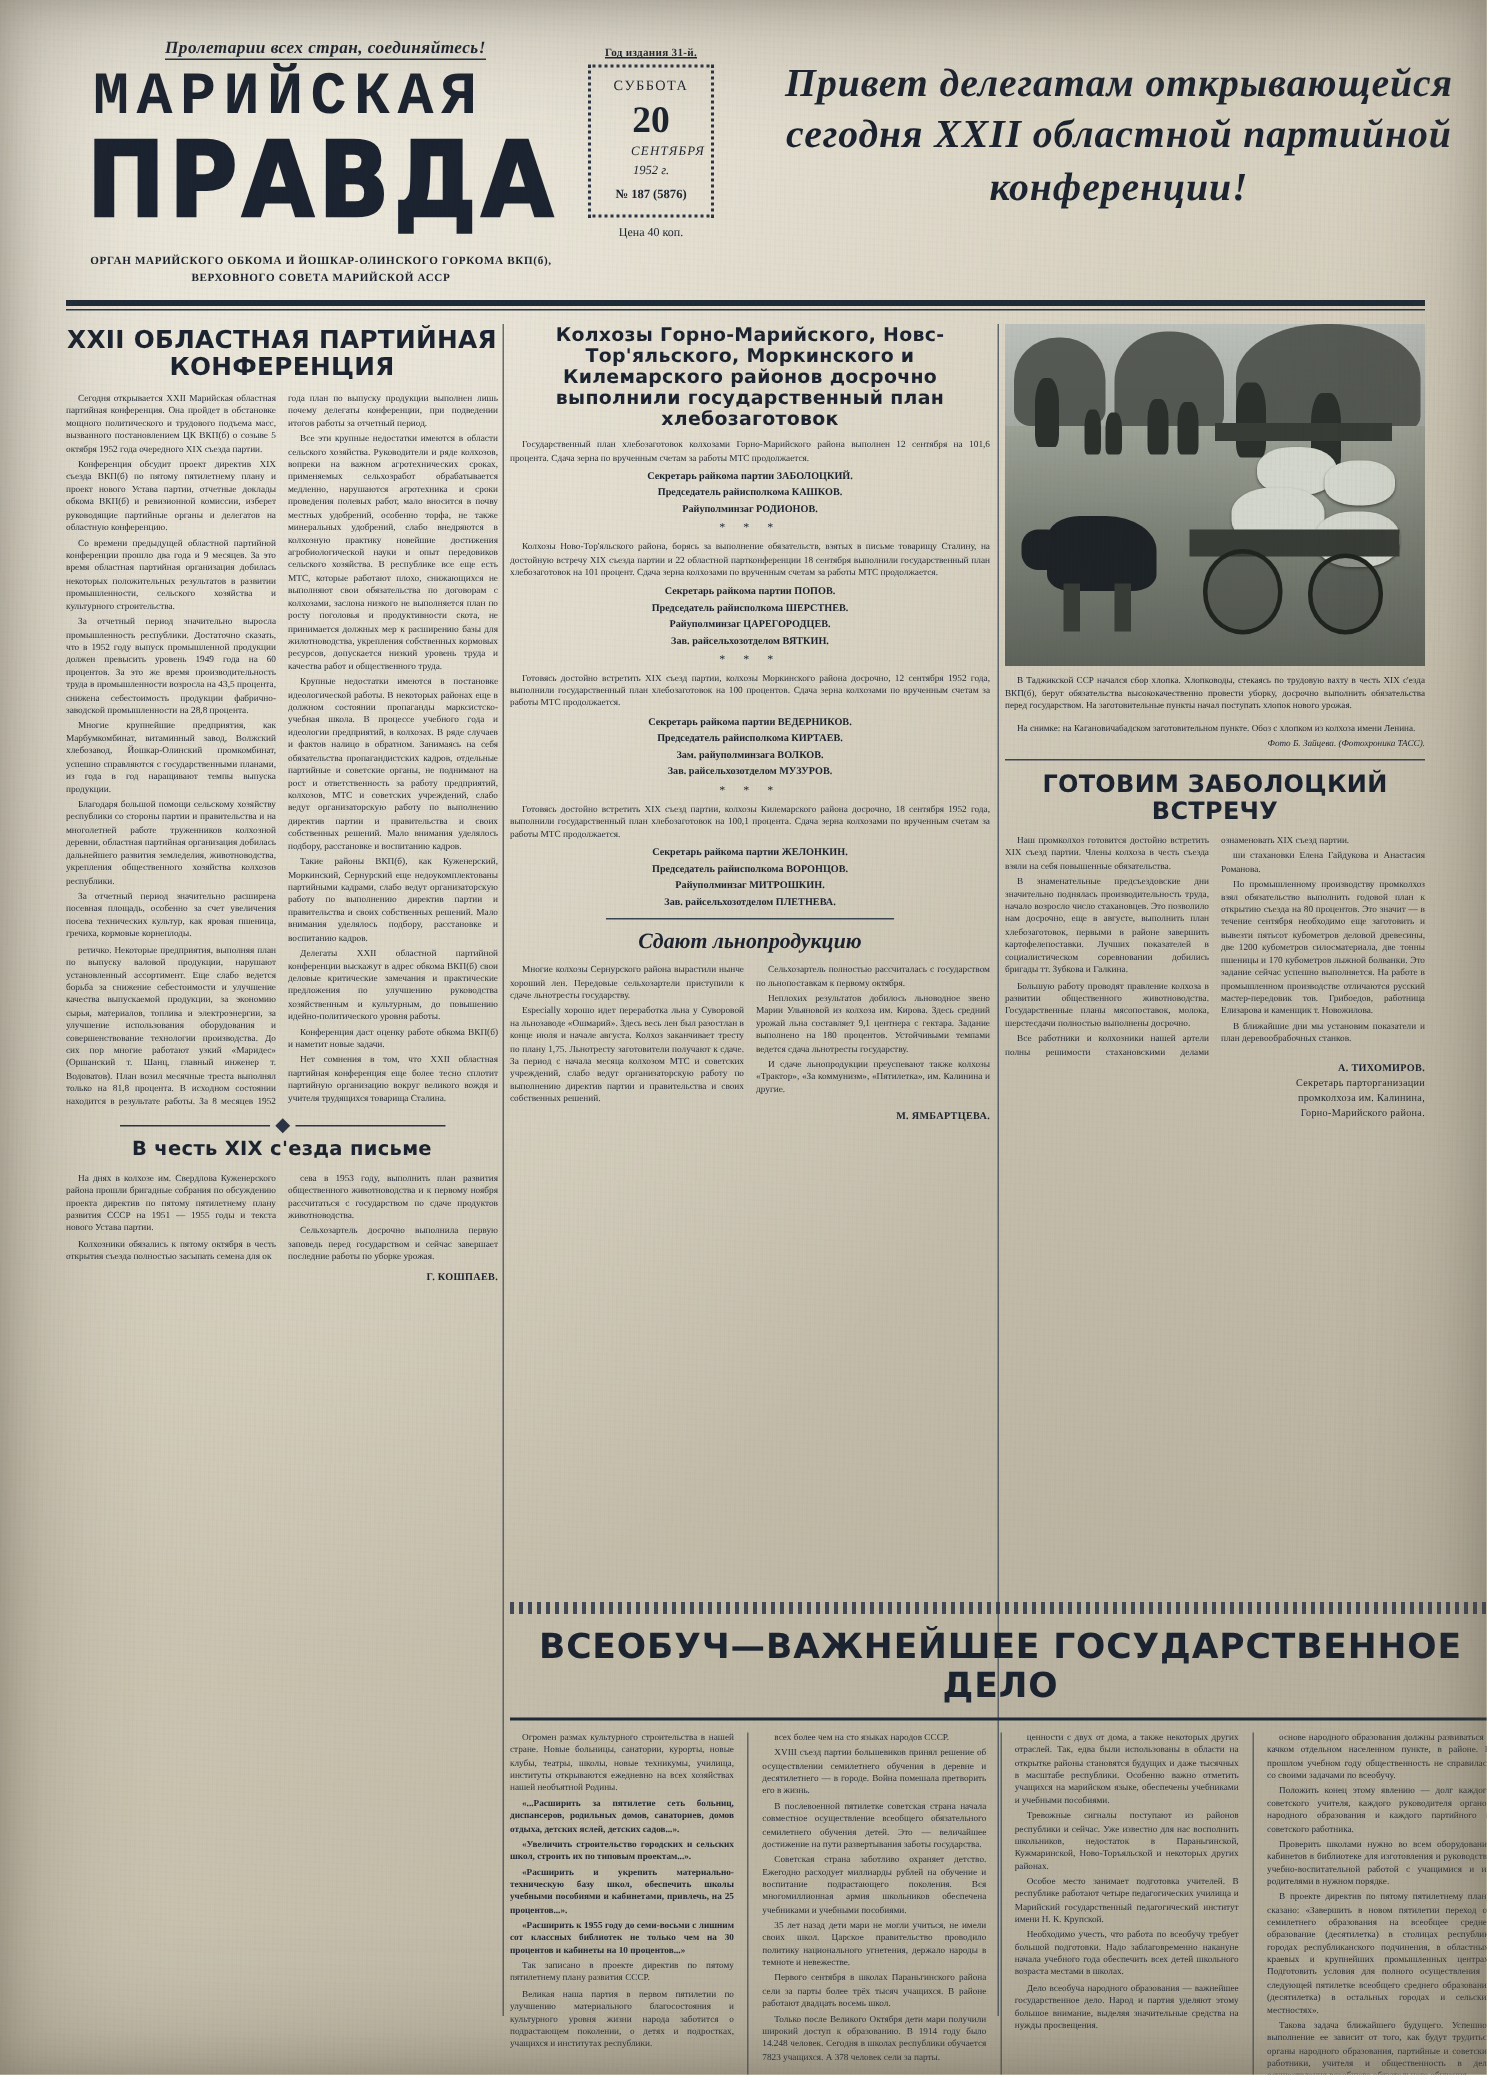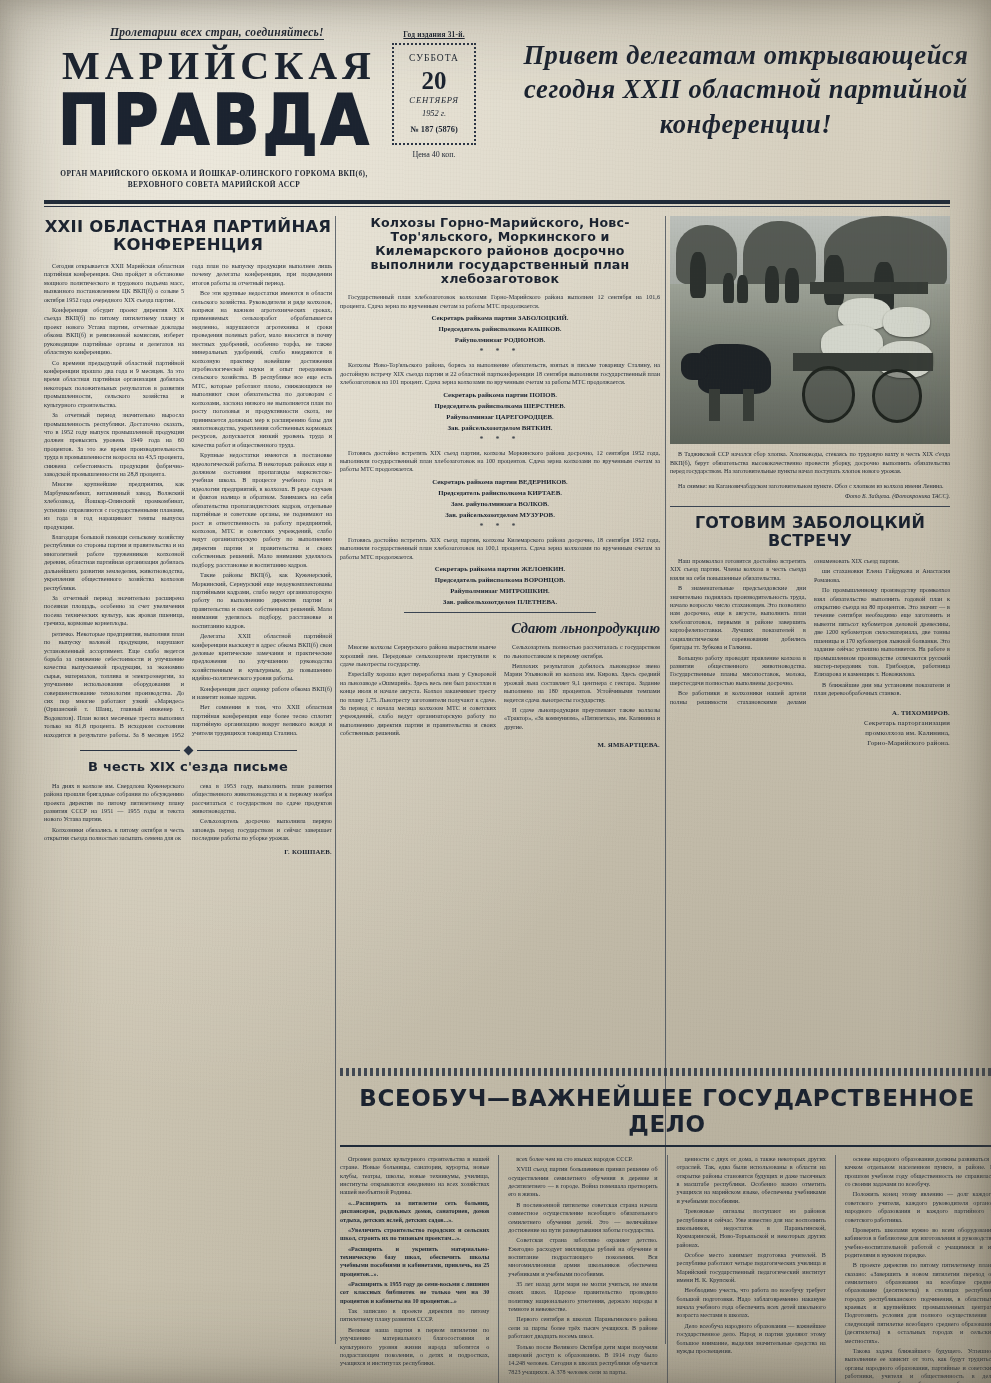--- a/index.html
+++ b/index.html
@@ -22,33 +22,33 @@
       repeating-linear-gradient(91deg, rgba(90,84,70,.07) 0 1px, rgba(255,255,255,0) 1px 3px),
       repeating-linear-gradient(3deg, rgba(90,84,70,.05) 0 1px, rgba(255,255,255,0) 1px 4px);}
   .vign{position:absolute;inset:0;pointer-events:none;
     box-shadow:inset 0 0 90px rgba(80,74,60,.45), inset 0 0 26px rgba(90,84,68,.30);}
 
   
   .masthead{position:absolute;left:44px;top:24px;width:906px;height:152px;}
   .slogan{position:absolute;left:66px;top:2px;font-style:italic;font-weight:bold;
     font-size:11.5px;letter-spacing:.3px;border-bottom:1.4px solid #23303f;padding-bottom:1px;}
   .title1{position:absolute;left:18px;top:22px;font-size:40px;font-weight:bold;
-    letter-spacing:5px;font-family:Liberation Serif, serif;line-height:1;}
+    letter-spacing:5px;font-family:Liberation Mono, monospace;line-height:1;}
   .title2{position:absolute;left:14px;top:62px;font-size:62px;font-weight:bold;
     letter-spacing:3px;line-height:1;font-family:"DejaVu Sans",sans-serif;
     -webkit-text-stroke:1.6px #1b2330;transform:scaleY(1.12);transform-origin:left top;}
   .organ{position:absolute;left:10px;top:144px;font-size:7.4px;font-weight:bold;
     letter-spacing:.45px;line-height:1.5;width:320px;text-align:center;}
 
   .datebox{position:absolute;left:348px;top:6px;width:84px;text-align:center;}
   .yearline{font-size:7.4px;font-weight:bold;letter-spacing:.2px;margin-bottom:4px;text-decoration:underline;}
   .dbox{border:2px dotted #2a3444;padding:7px 4px 8px;line-height:1.35;}
   .dbox .dow{font-size:9.5px;letter-spacing:1px;}
   .dbox .dnum{font-size:25px;font-weight:bold;line-height:1.05;margin:3px 0 1px;}
-  .dbox .dmon{font-size:8.6px;font-style:italic;letter-spacing:.8px;}
+  .dbox .dmon{font-size:8.6px;font-style:italic;letter-spacing:.8px;text-align:right;}
   .dbox .dyr{font-size:8.4px;font-style:italic;margin-top:1px;}
   .dbox .dnr{font-size:8.4px;font-weight:bold;margin-top:5px;}
   .price{font-size:8px;margin-top:5px;}
 
   .bannerhead{position:absolute;left:452px;top:14px;width:500px;text-align:center;
     font-style:italic;font-weight:bold;font-size:26.5px;line-height:1.30;letter-spacing:.6px;}
   .rule-thick{position:absolute;left:44px;top:200px;width:906px;height:4px;background:#1f2a38;}
   .rule-thin{position:absolute;left:44px;top:206px;width:906px;height:1px;background:#2a3444;}
 
   
@@ -58,21 +58,21 @@
   .cB{left:296px;width:320px;}
   .cC{left:626px;width:280px;}
   .vdiv{position:absolute;top:0;bottom:0;width:1px;background:#3a4452;opacity:.75;}
   .vd1{left:291px;} .vd2{left:621px;}
 
   h2.hd{font-weight:bold;text-align:center;line-height:1.12;margin:0 0 7px;
     font-family:"DejaVu Sans",sans-serif;letter-spacing:.2px;}
   .hd-xxii{font-size:16.5px;padding-top:2px;}
   .hd-mid{font-size:12.6px;font-family:"Liberation Serif",serif;line-height:1.25;}
   .hd-vstr{font-size:16px;}
-  .hd-script{font-style:italic;font-weight:bold;font-size:14.5px;text-align:right;
+  .hd-script{font-style:italic;font-weight:bold;font-size:14.5px;text-align:center;
     font-family:"Liberation Serif",serif;margin:6px 0 6px;}
 
   p.t{margin:0 0 2px;font-size:6.2px;line-height:1.36;text-align:justify;
     text-indent:8px;hyphens:auto;color:#222b38;}
   p.t.b{font-weight:bold;}
   .two{column-count:2;column-gap:8px;column-rule:none;}
   .sig{font-size:6.8px;font-weight:bold;text-align:right;margin:3px 0 1px;letter-spacing:.2px;}
   .sigc{font-size:6.8px;font-weight:bold;text-align:center;margin:4px 0 1px;}
   .stars{text-align:center;font-size:8px;letter-spacing:5px;margin:4px 0 5px;}
   .hr-s{height:1px;background:#3a4452;width:60%;margin:7px auto;}

